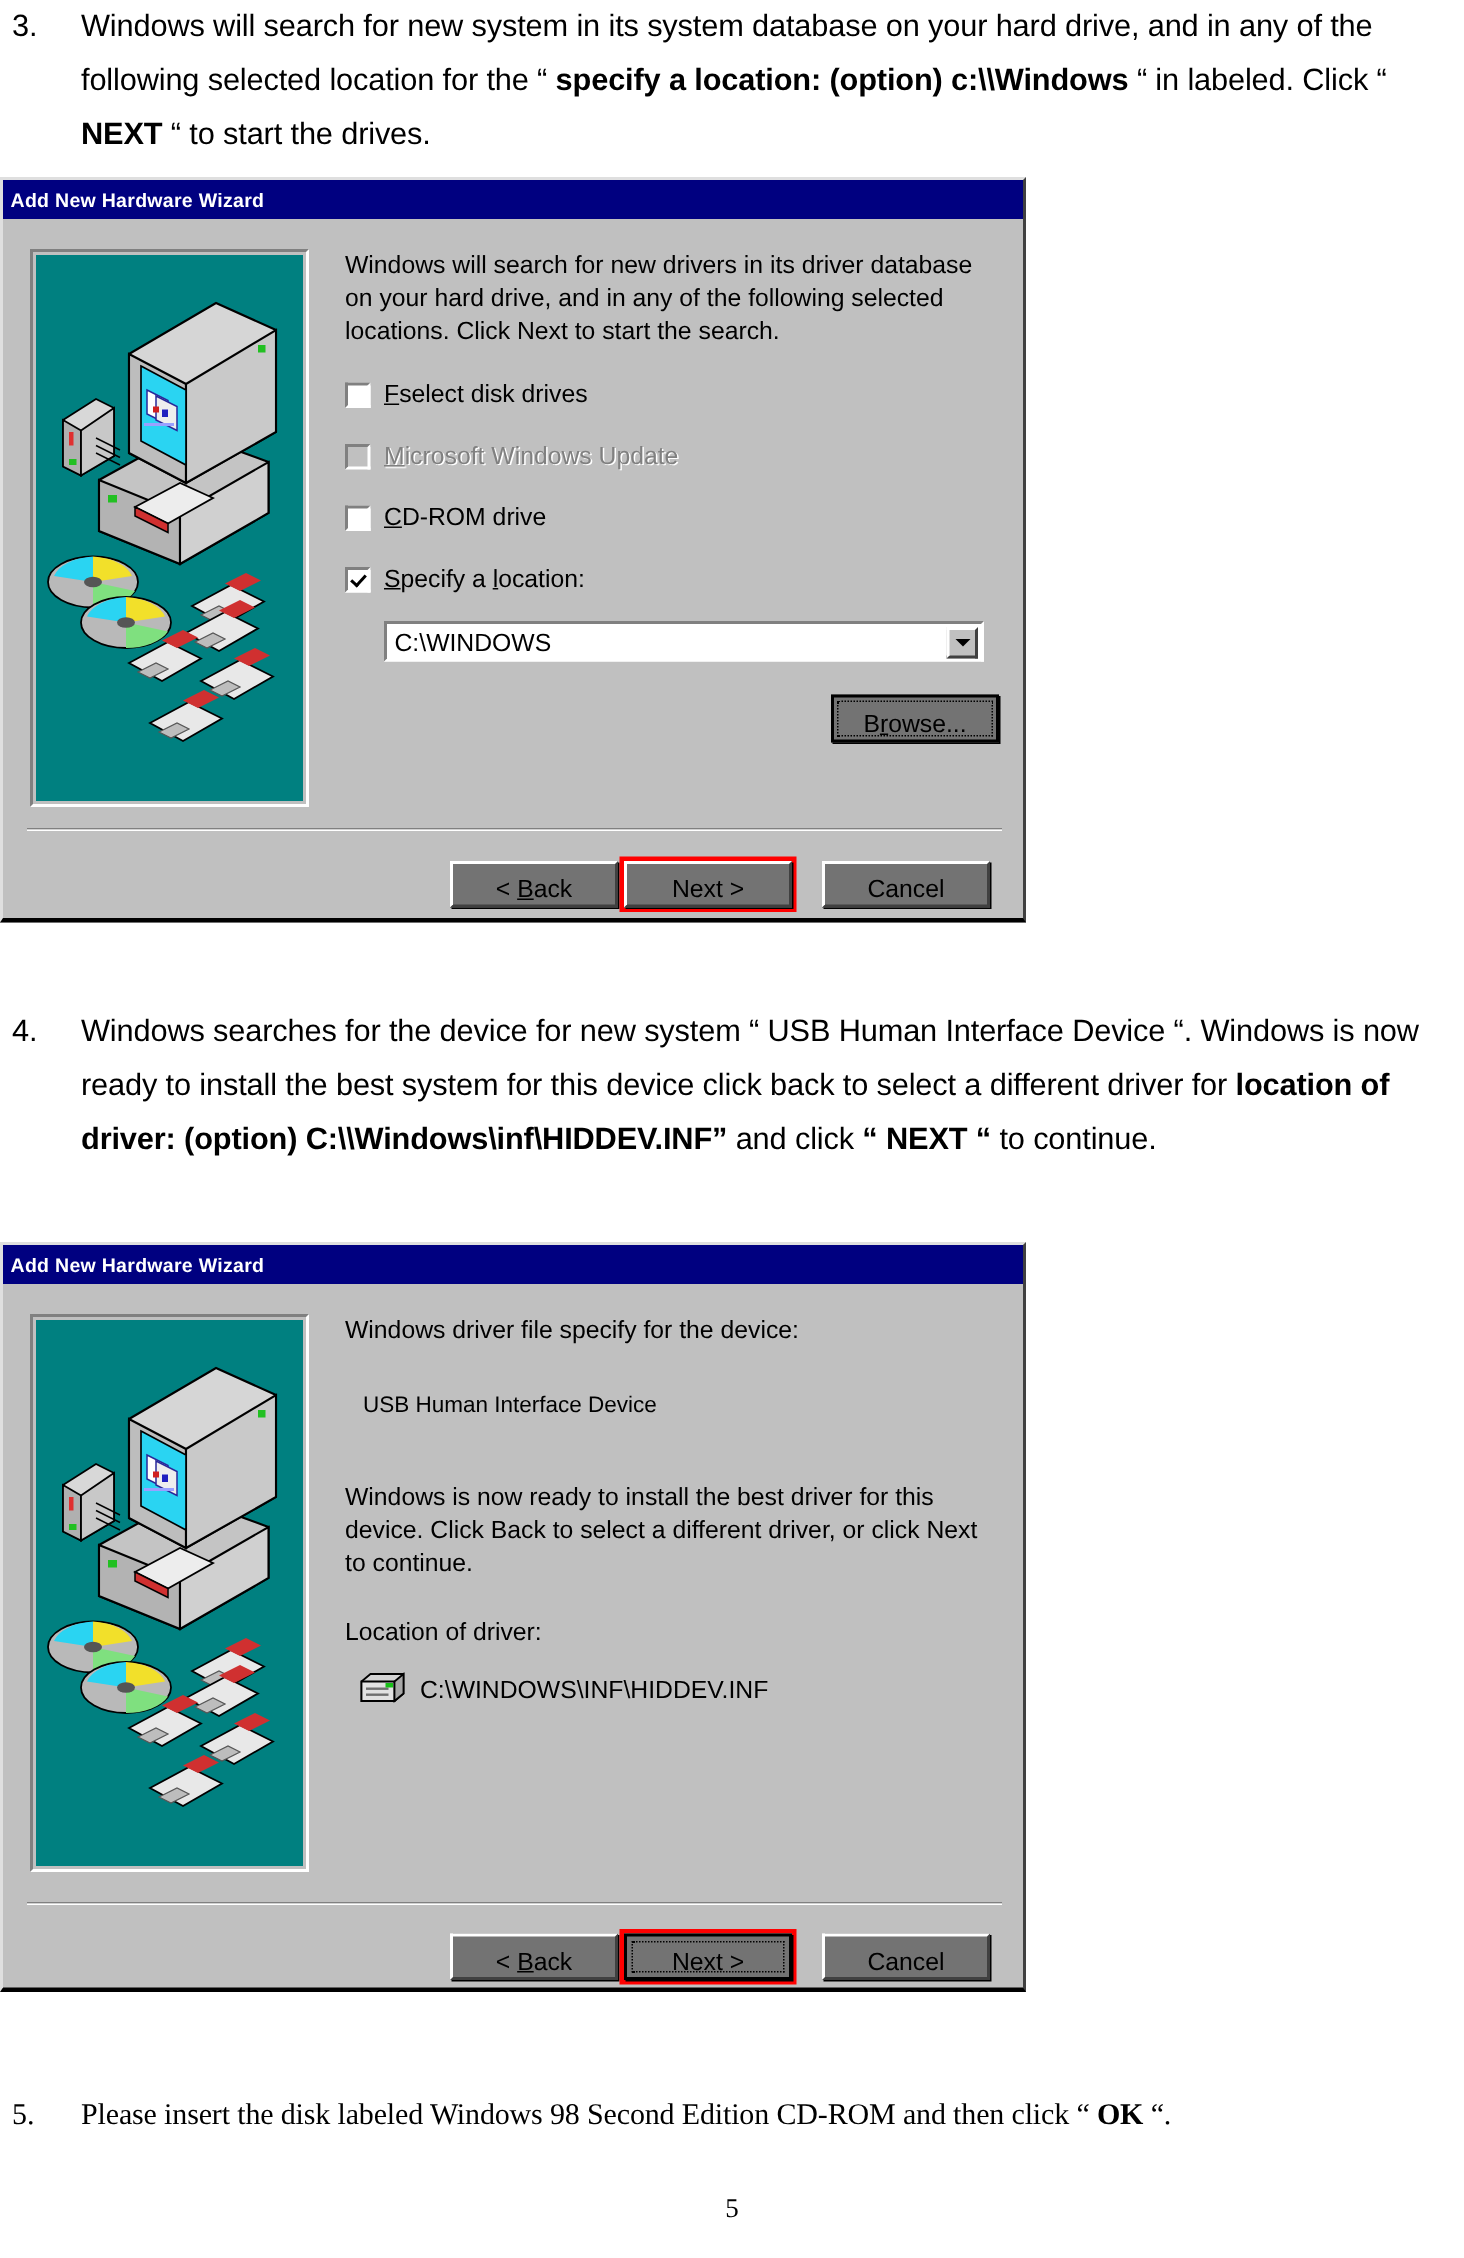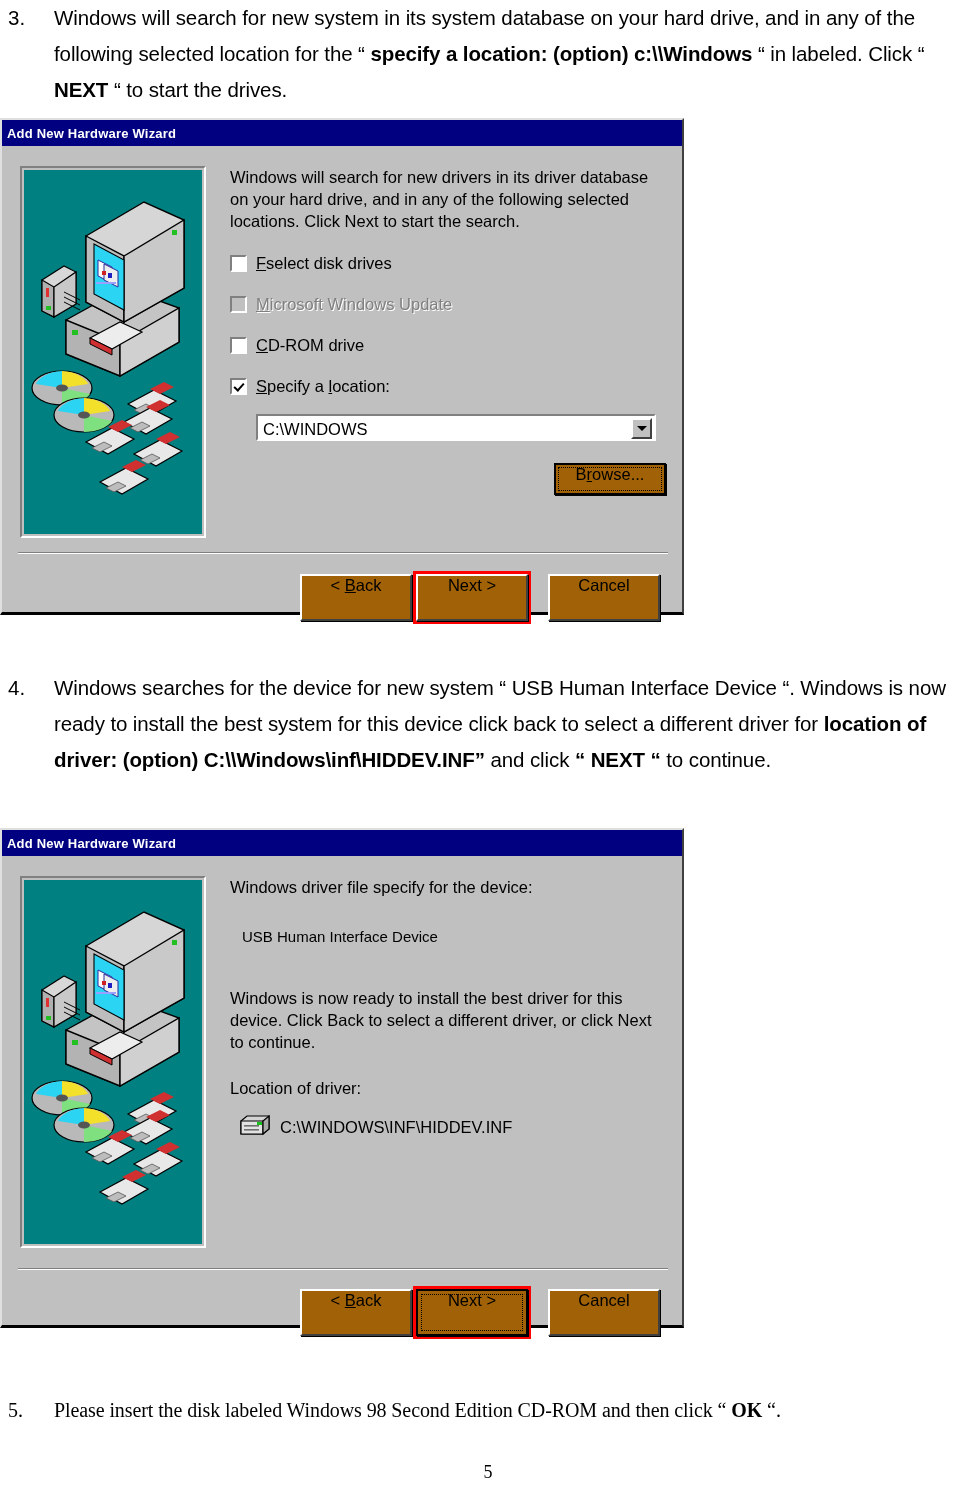--- a/index.html
+++ b/index.html
@@ -210,32 +210,32 @@
   .combo-arrow i {
     display: block;
     width: 0; height: 0;
     border-left: 5px solid transparent;
     border-right: 5px solid transparent;
     border-top: 5px solid #000000;
   }
 
   
   .btn {
-    background: #a16207;
+    background: #737373;
     border-top: 2px solid #ffffff;
     border-left: 2px solid #ffffff;
     border-right: 2px solid #404040;
     border-bottom: 2px solid #404040;
     box-shadow: 1px 1px 0 0 #000000;
     box-sizing: border-box;
     font-size: 16.5px;
     font-family: "Liberation Sans", sans-serif;
     color: #000000;
     display: flex;
-    align-items: flex-start;
+    align-items: flex-end;
     justify-content: center;
     cursor: default;
     position: relative;
   }
   .btn .acc { text-decoration: underline; }
   .btn.focus::before {
     content: "";
     position: absolute;
     left: 3px; right: 3px; top: 3px; bottom: 3px;
     border: 1px dotted #000000;
@@ -268,21 +268,21 @@
   
   .button-row {
     position: absolute;
     top: 428px;
     left: 298px;
     display: flex;
     align-items: center;
   }
   .btn-nav {
     width: 112px;
-    height: 47px;
+    height: 31px;
   }
   .btn-wrap {
     position: relative;
     display: inline-block;
   }
   .btn-wrap.highlight {
     outline: 3px solid #ff0000;
     outline-offset: 0px;
   }
   .gap-small { width: 4px; }

